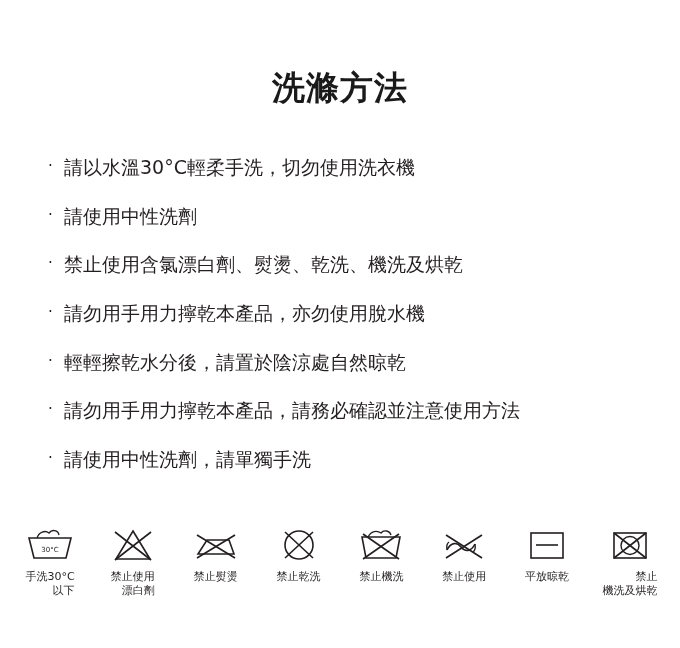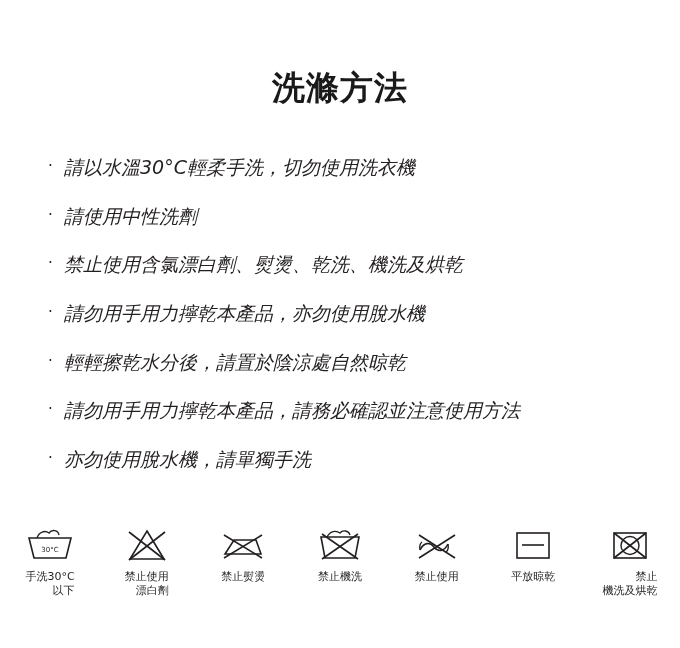--- a/index.html
+++ b/index.html
@@ -46,21 +46,20 @@
   }
   .bullet {
     width: 16px;
     flex: 0 0 16px;
     font-size: 15px;
     line-height: 1.5;
     color: #231f20;
   }
   .item-text {
     flex: 1 1 auto;
-    font-style: italic;
   }
   
   .symbols {
     position: absolute;
     left: 0;
     top: 524px;
     width: 680px;
     display: flex;
     justify-content: space-between;
     padding: 0 14px;
@@ -118,21 +117,21 @@
     <li class="list-item">
       <span class="bullet">·</span>
       <span class="item-text">輕輕擦乾水分後，請置於陰涼處自然晾乾</span>
     </li>
     <li class="list-item">
       <span class="bullet">·</span>
       <span class="item-text">請勿用手用力擰乾本產品，請務必確認並注意使用方法</span>
     </li>
     <li class="list-item">
       <span class="bullet">·</span>
-      <span class="item-text">亦勿使用脫水機，請單獨手洗</span>
+      <span class="item-text">請使用中性洗劑，請單獨手洗</span>
     </li>
   </ul>
 
   <div class="symbols">
 
     <div class="symbol">
       <span class="glyph">
         <svg viewBox="0 0 54 42">
           <path d="M6 14 H48 L43 34 H11 Z" fill="none" stroke="#231f20" stroke-width="1.6"></path>
           <path d="M14 14 c2 -6 8 -8 12 -5 c3 -4 9 -3 10 2" fill="none" stroke="#231f20" stroke-width="1.4"></path>
@@ -159,20 +158,30 @@
       <span class="glyph">
         <svg viewBox="0 0 54 42">
           <path d="M9 30 H45 L40 16 H18 Z" fill="none" stroke="#231f20" stroke-width="1.6"></path>
           <line x1="8" y1="11" x2="46" y2="34" stroke="#231f20" stroke-width="1.6"></line>
           <line x1="46" y1="11" x2="8" y2="34" stroke="#231f20" stroke-width="1.6"></line>
         </svg>
       </span>
       <span class="caption">禁止熨燙</span>
     </div>
 
+    <div class="symbol">
+      <span class="glyph">
+        <svg viewBox="0 0 54 42">
+          <circle cx="27" cy="21" r="14" fill="none" stroke="#231f20" stroke-width="1.6"></circle>
+          <line x1="13" y1="8" x2="41" y2="34" stroke="#231f20" stroke-width="1.6"></line>
+          <line x1="41" y1="8" x2="13" y2="34" stroke="#231f20" stroke-width="1.6"></line>
+        </svg>
+      </span>
+      <span class="caption">禁止乾洗</span>
+    </div>
 
     <div class="symbol">
       <span class="glyph">
         <svg viewBox="0 0 54 42">
           <path d="M8 13 H46 L42 34 H12 Z" fill="none" stroke="#231f20" stroke-width="1.6"></path>
           <path d="M14 13 c3 -6 9 -7 13 -4 c3 -4 9 -2 10 2" fill="none" stroke="#231f20" stroke-width="1.3"></path>
           <line x1="9" y1="10" x2="45" y2="35" stroke="#231f20" stroke-width="1.6"></line>
           <line x1="45" y1="10" x2="9" y2="35" stroke="#231f20" stroke-width="1.6"></line>
         </svg>
       </span>

